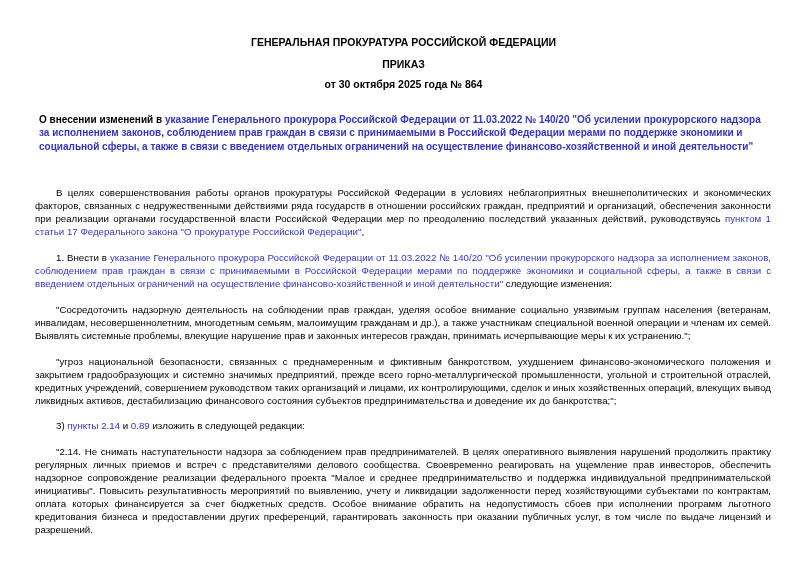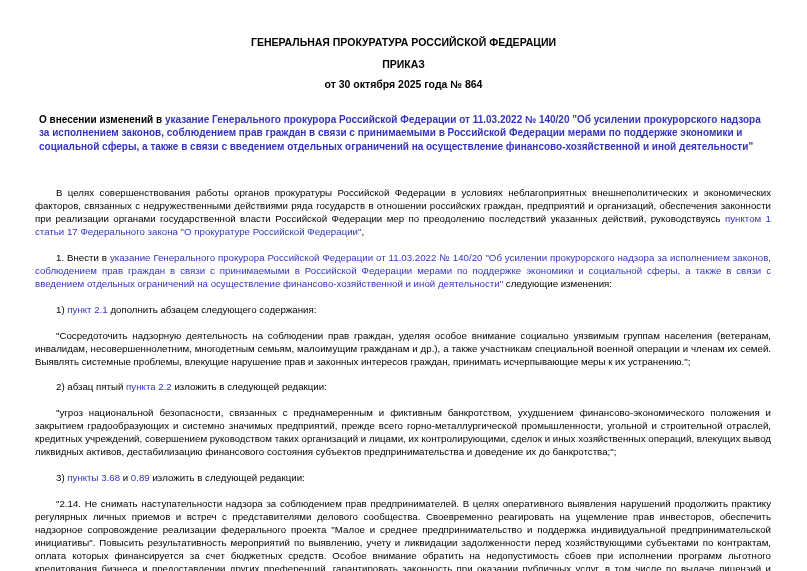--- a/index.html
+++ b/index.html
@@ -44,25 +44,23 @@
   <div class="hdr hdr-type">ПРИКАЗ</div>
   <div class="hdr hdr-date">от 30 октября 2025 года № 864</div>
 
   <div class="title"><span>О внесении изменений в </span><span class="link">указание Генерального прокурора Российской Федерации от 11.03.2022 № 140/20 "Об усилении прокурорского надзора за исполнением законов, соблюдением прав граждан в связи с принимаемыми в Российской Федерации мерами по поддержке экономики и социальной сферы, а также в связи с введением отдельных ограничений на осуществление финансово-хозяйственной и иной деятельности"</span></div>
 
   <p class="para"><span>В целях совершенствования работы органов прокуратуры Российской Федерации в условиях неблагоприятных внешнеполитических и экономических факторов, связанных с недружественными действиями ряда государств в отношении российских граждан, предприятий и организаций, обеспечения законности при реализации органами государственной власти Российской Федерации мер по преодолению последствий указанных действий, руководствуясь </span><span class="link">пунктом 1 статьи 17 Федерального закона "О прокуратуре Российской Федерации"</span><span>,</span></p>
 
 
   <p class="para"><span>1. Внести в </span><span class="link">указание Генерального прокурора Российской Федерации от 11.03.2022 № 140/20 "Об усилении прокурорского надзора за исполнением законов, соблюдением прав граждан в связи с принимаемыми в Российской Федерации мерами по поддержке экономики и социальной сферы, а также в связи с введением отдельных ограничений на осуществление финансово-хозяйственной и иной деятельности"</span><span> следующие изменения:</span></p>
 
-  <p class="para"><span>1) </span><span class="link">пункт 2.1</span><span> дополнить абзацем следующего содержания:</span></p>
 
   <p class="para">"Сосредоточить надзорную деятельность на соблюдении прав граждан, уделяя особое внимание социально уязвимым группам населения (ветеранам, инвалидам, несовершеннолетним, многодетным семьям, малоимущим гражданам и др.), а также участникам специальной военной операции и членам их семей. Выявлять системные проблемы, влекущие нарушение прав и законных интересов граждан, принимать исчерпывающие меры к их устранению.";</p>
 
-  <p class="para"><span>2) абзац пятый </span><span class="link">пункта 2.2</span><span> изложить в следующей редакции:</span></p>
 
   <p class="para">"угроз национальной безопасности, связанных с преднамеренным и фиктивным банкротством, ухудшением финансово-экономического положения и закрытием градообразующих и системно значимых предприятий, прежде всего горно-металлургической промышленности, угольной и строительной отраслей, кредитных учреждений, совершением руководством таких организаций и лицами, их контролирующими, сделок и иных хозяйственных операций, влекущих вывод ликвидных активов, дестабилизацию финансового состояния субъектов предпринимательства и доведение их до банкротства;";</p>
 
-  <p class="para"><span>3) </span><span class="link">пункты 3.68</span><span> и </span><span class="link">0.89</span><span> изложить в следующей редакции:</span></p>
+  <p class="para"><span>3) </span><span class="link">пункты 2.14</span><span> и </span><span class="link">0.89</span><span> изложить в следующей редакции:</span></p>
 
   <p class="para">"2.14. Не снимать наступательности надзора за соблюдением прав предпринимателей. В целях оперативного выявления нарушений продолжить практику регулярных личных приемов и встреч с представителями делового сообщества. Своевременно реагировать на ущемление прав инвесторов, обеспечить надзорное сопровождение реализации федерального проекта "Малое и среднее предпринимательство и поддержка индивидуальной предпринимательской инициативы". Повысить результативность мероприятий по выявлению, учету и ликвидации задолженности перед хозяйствующими субъектами по контрактам, оплата которых финансируется за счет бюджетных средств. Особое внимание обратить на недопустимость сбоев при исполнении программ льготного кредитования бизнеса и предоставлении других преференций, гарантировать законность при оказании публичных услуг, в том числе по выдаче лицензий и разрешений.</p>
 
 </div>
 
 </body></html>

